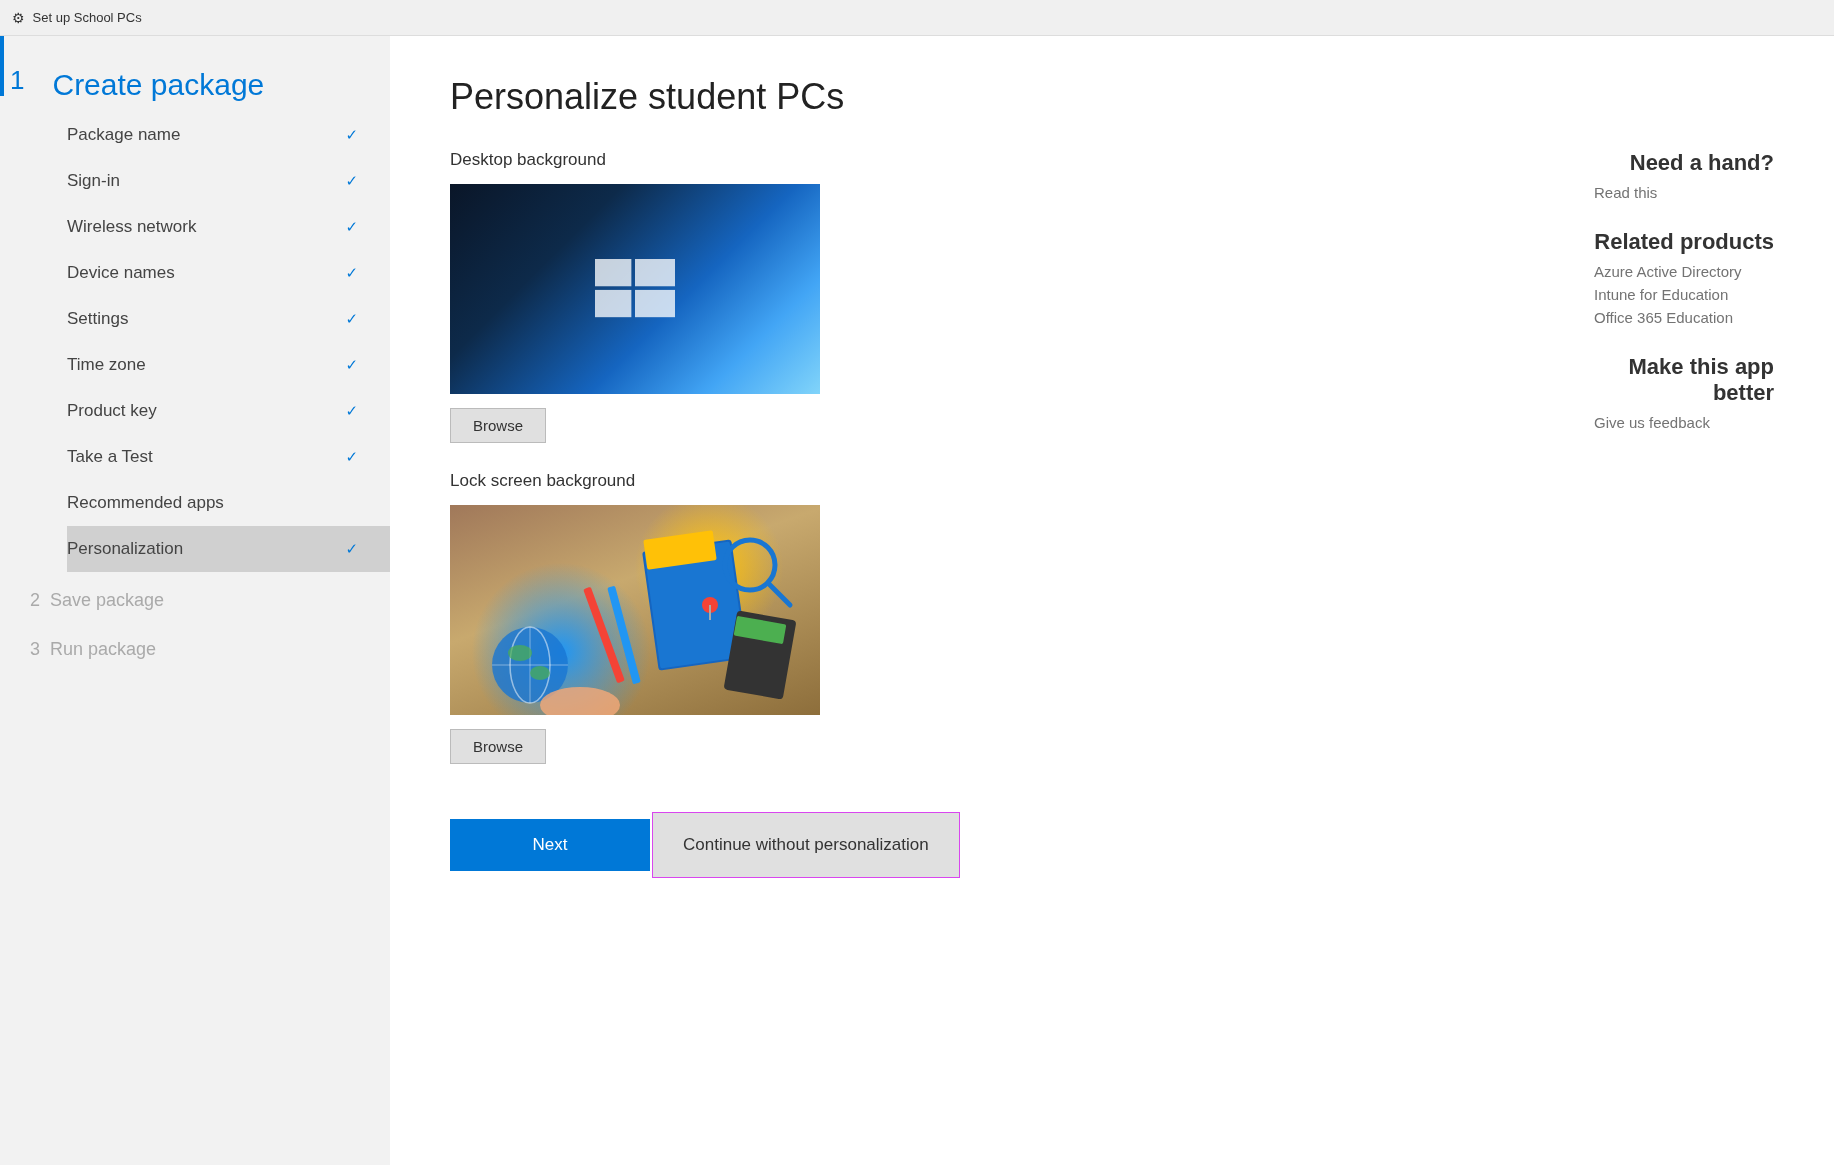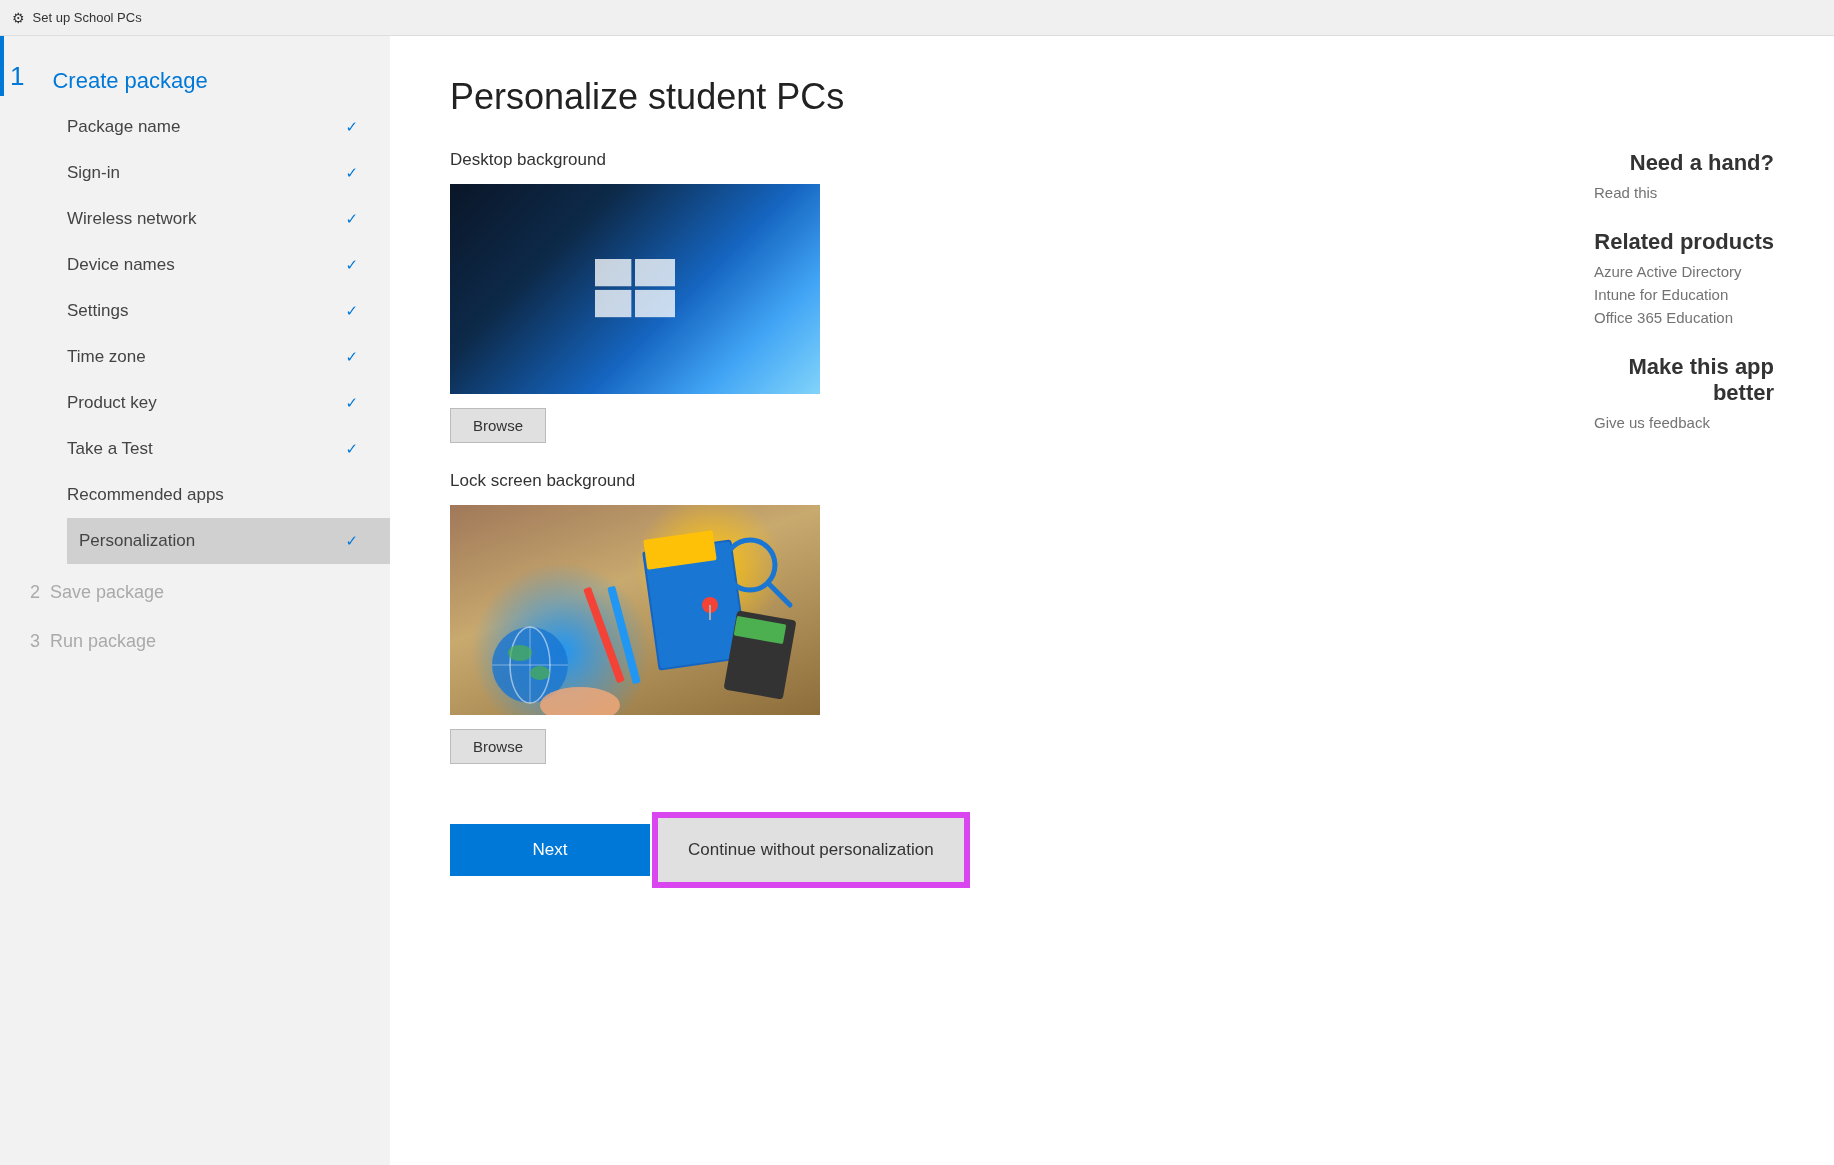--- a/index.html
+++ b/index.html
@@ -50,21 +50,21 @@
     }
     .blue-bar {
       width: 4px;
       height: 60px;
       background: #0078d7;
       position: absolute;
       left: 0;
       top: 0;
     }
     .step1-label {
-      font-size: 22px;
+      font-size: 30px;
       color: #0078d7;
       font-weight: 300;
       padding-left: 20px;
       padding-top: 10px;
     }
     .step1-num {
       font-size: 26px;
       color: #0078d7;
       font-weight: 300;
       margin-right: 8px;
@@ -78,21 +78,20 @@
       align-items: center;
       justify-content: space-between;
       padding: 13px 24px 13px 0;
       font-size: 17px;
       color: #444;
       cursor: pointer;
       border-radius: 0;
     }
     .sidebar-item.active {
       background: #d0d0d0;
-      padding-left: 12px;
     }
     .sidebar-item .check-icon {
       color: #0078d7;
       font-size: 15px;
       margin-right: 8px;
     }
     .sidebar-item-label {
       flex: 1;
       font-size: 17px;
     }
@@ -215,21 +214,21 @@
       color: #fff;
       border: none;
       padding: 16px 80px;
       font-size: 17px;
       cursor: pointer;
       min-width: 200px;
     }
     .btn-continue {
       background: #e0e0e0;
       color: #333;
-      border: 6px solid #d946ef;
+      border: 1px solid #d946ef;
       padding: 22px 30px;
       font-size: 17px;
       cursor: pointer;
       margin-left: 2px;
     }
   </style>
 </head>
 <body>
 
 <div class="title-bar">

